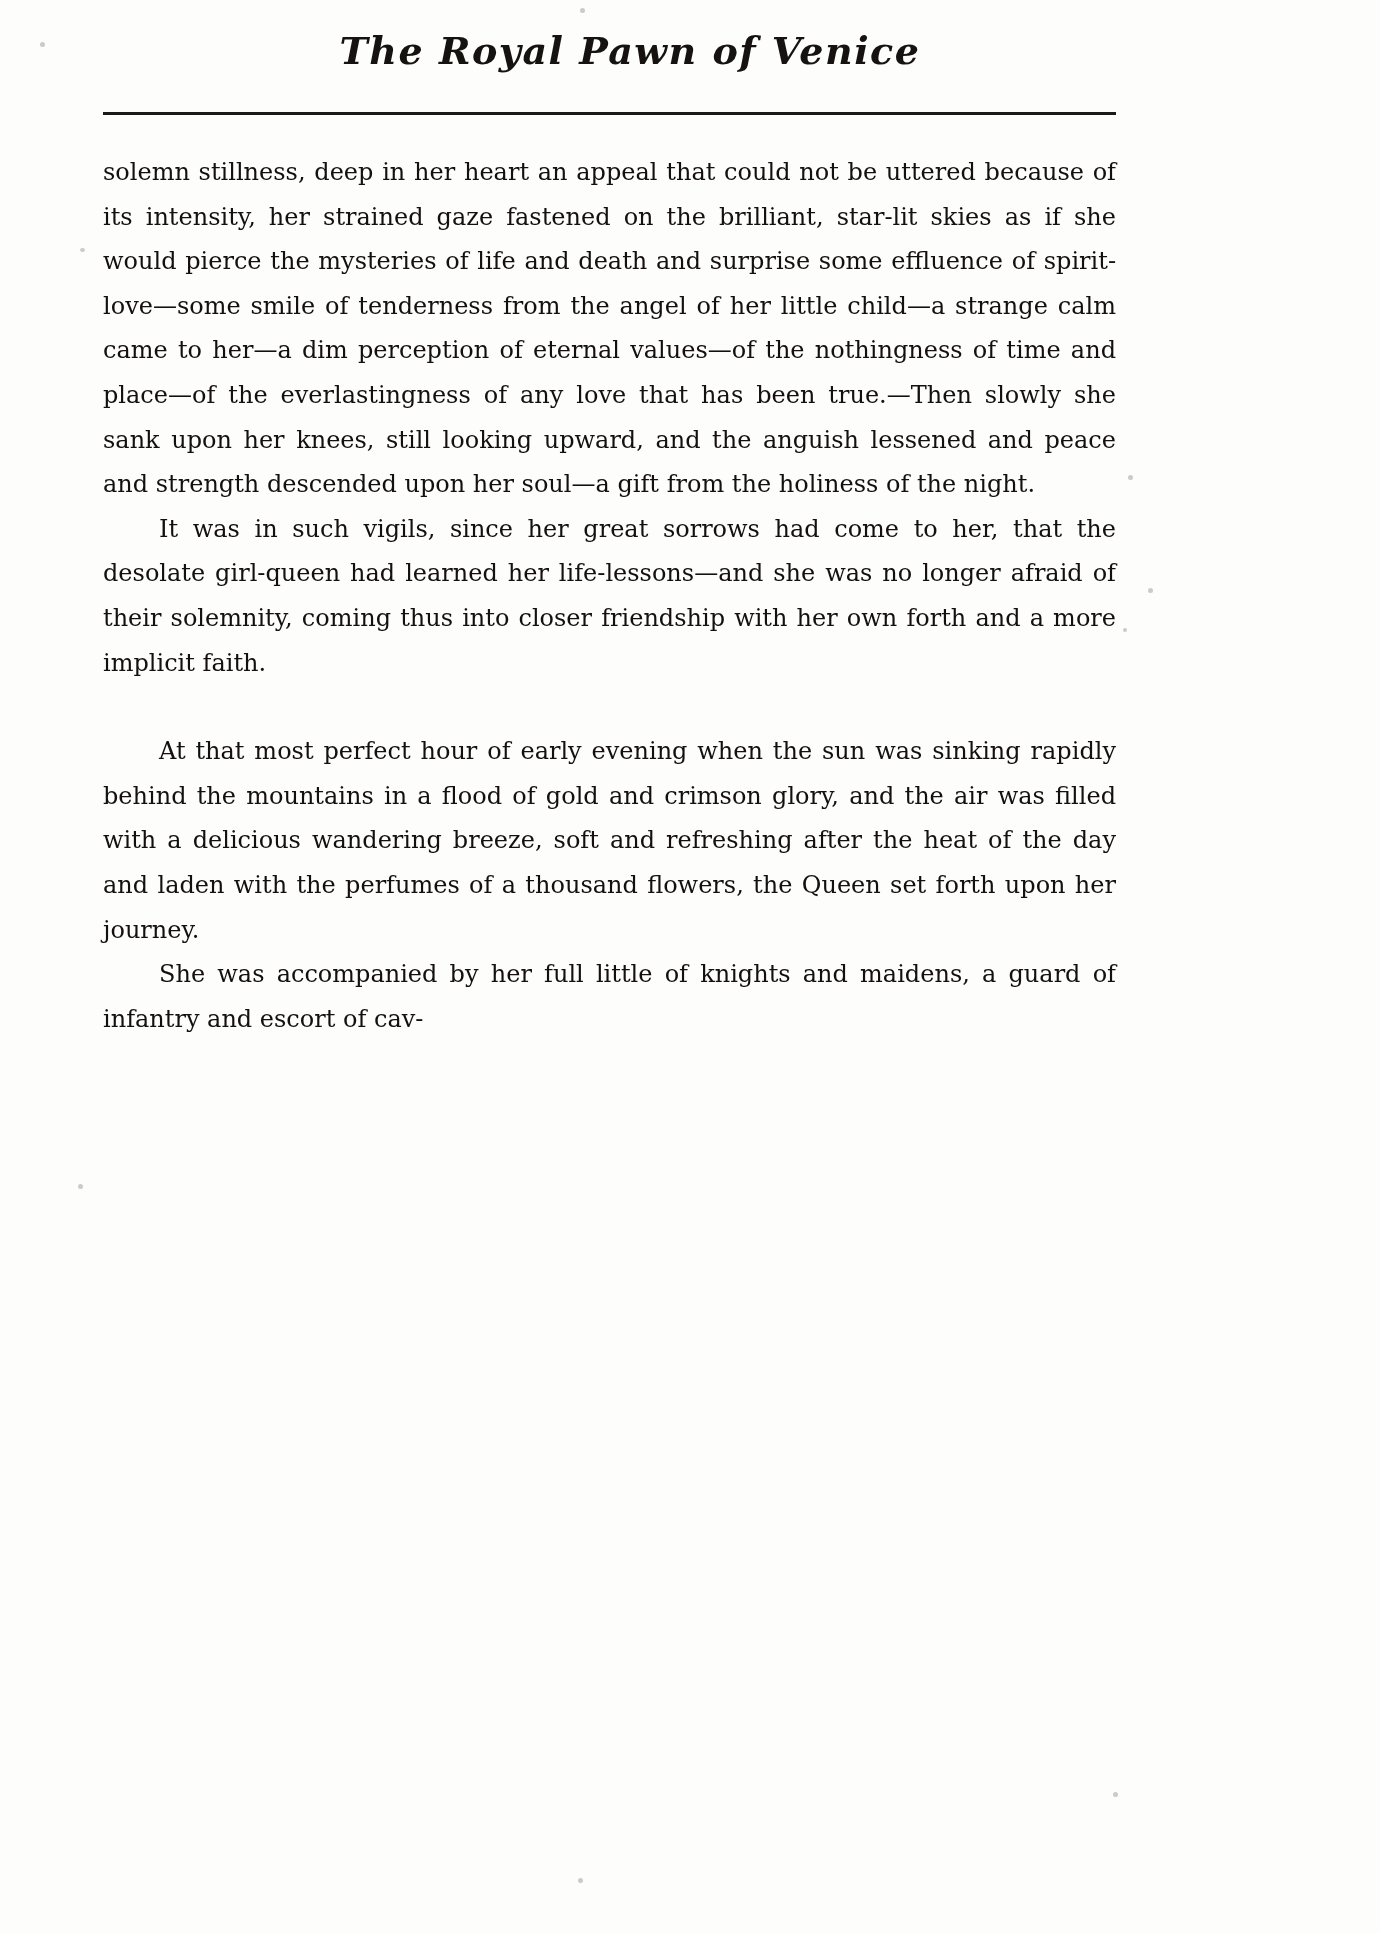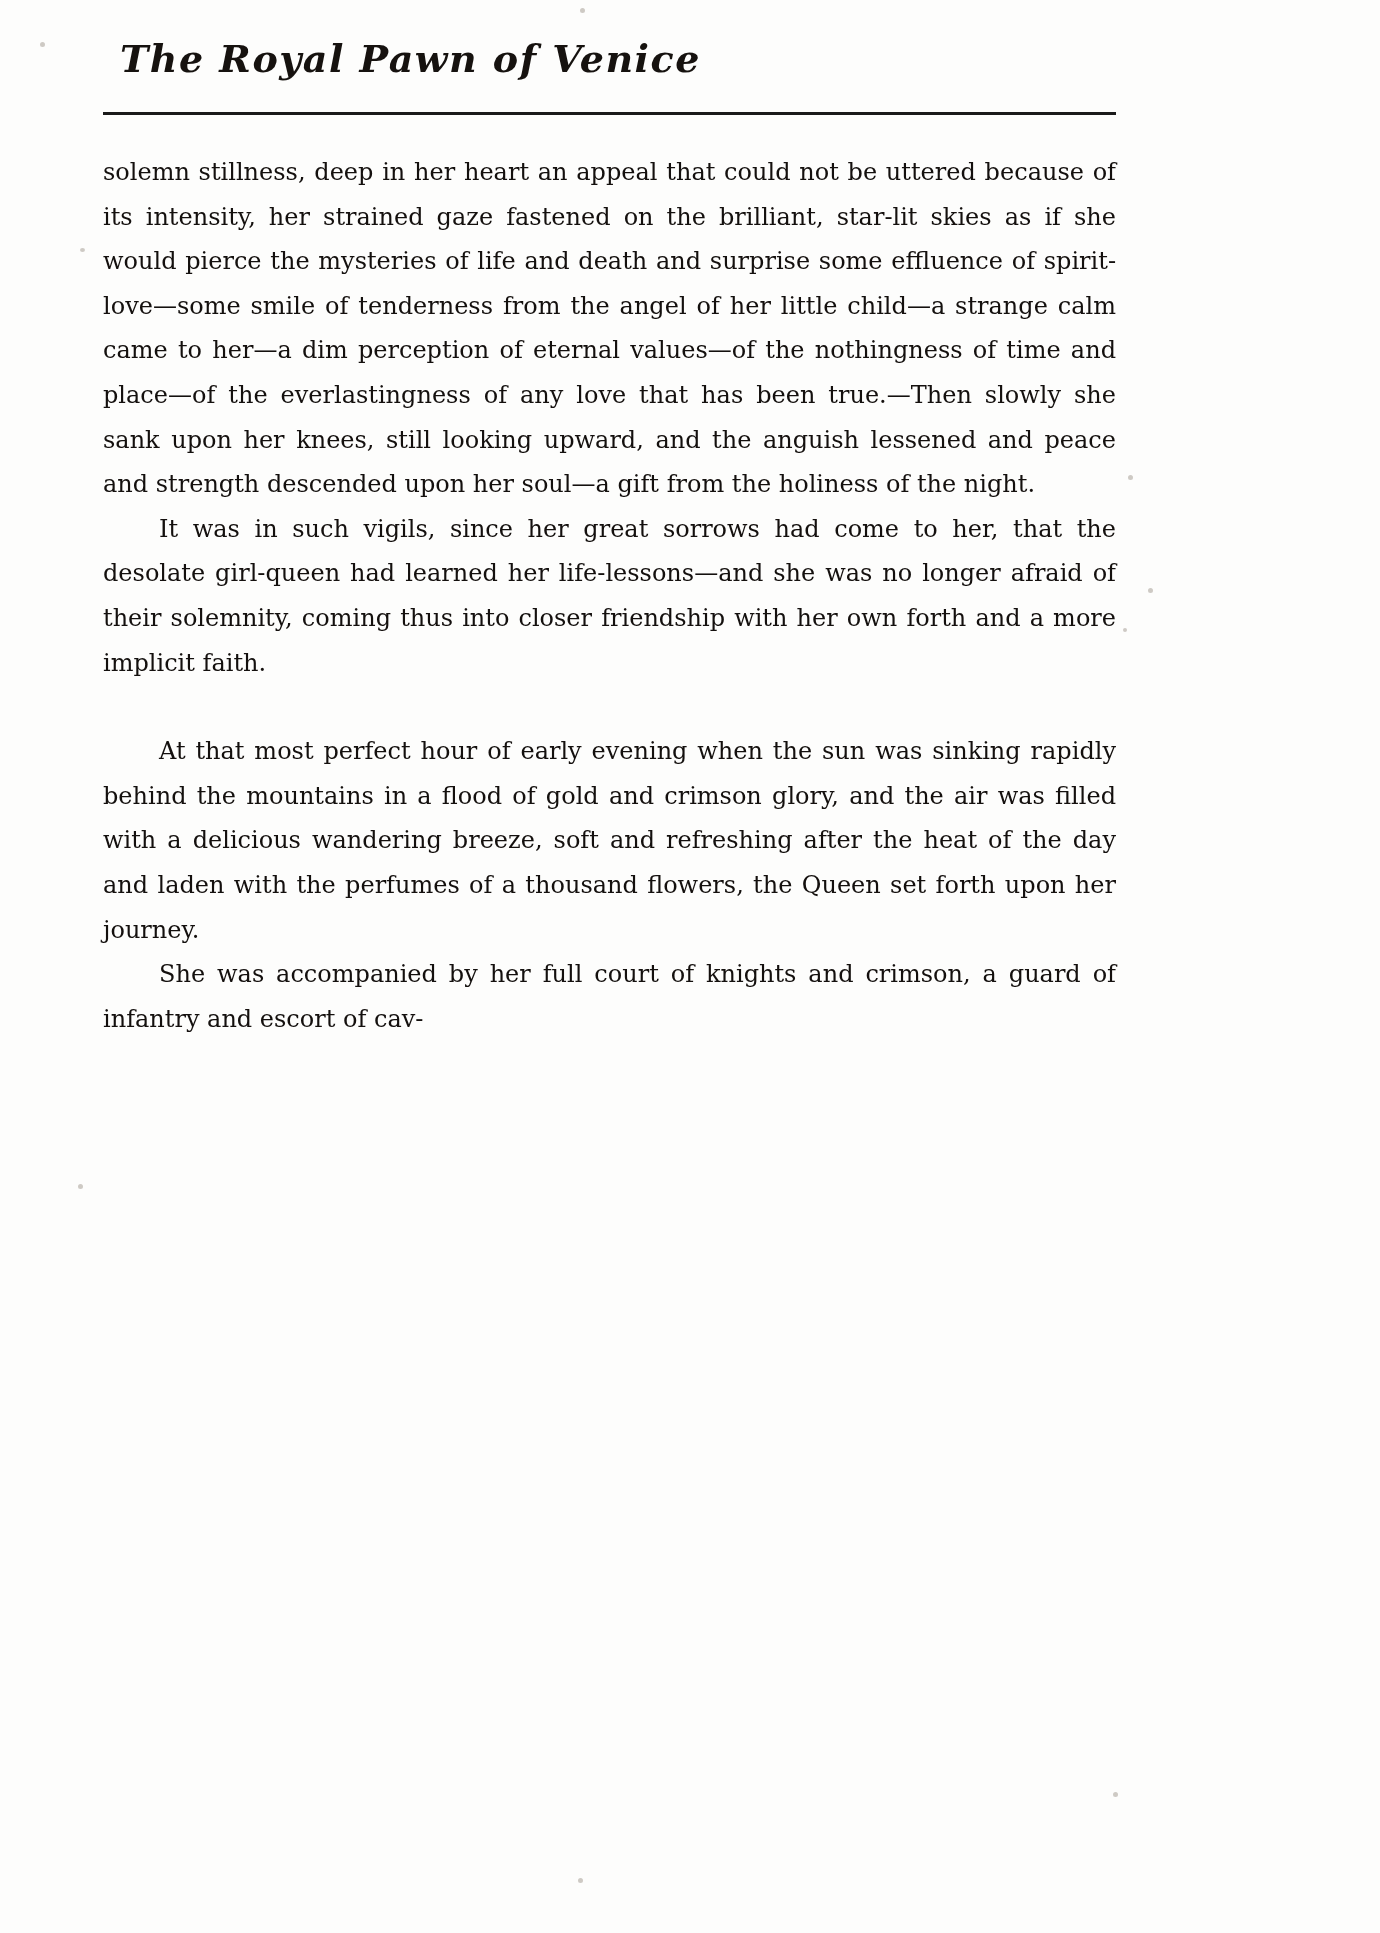--- a/index.html
+++ b/index.html
@@ -18,23 +18,23 @@
   .page {
     position: absolute;
     left: 0; top: 0;
     width: 1380px;
     height: 1933px;
     background: #fdfdfc;
   }
   .header {
     position: absolute;
     left: 120px;
-    top: 36px;
+    top: 28px;
     width: 1020px;
-    text-align: left;
+    text-align: center;
   }
   .running-title {
     font-family: "DejaVu Serif", serif;
     font-style: italic;
     font-weight: bold;
     font-size: 38px;
     letter-spacing: 1.5px;
     color: #16120f;
     white-space: nowrap;
   }
@@ -100,21 +100,21 @@
   <div class="header">
     <div class="running-title">The Royal Pawn of Venice</div>
   </div>
 
   <div class="rule"></div>
 
   <div class="body-text">
     <p class="para">solemn stillness, deep in her heart an appeal that could not be uttered because of its intensity, her strained gaze fastened on the brilliant, star-lit skies as if she would pierce the mysteries of life and death and surprise some effluence of spirit-love—some smile of tenderness from the angel of her little child—a strange calm came to her—a dim perception of eternal values—of the nothingness of time and place—of the everlastingness of any love that has been true.—Then slowly she sank upon her knees, still looking upward, and the anguish lessened and peace and strength descended upon her soul—a gift from the holiness of the night.</p>
     <p class="para indent">It was in such vigils, since her great sorrows had come to her, that the desolate girl-queen had learned her life-lessons—and she was no longer afraid of their solemnity, coming thus into closer friendship with her own forth and a more implicit faith.</p>
     <p class="para indent gap">At that most perfect hour of early evening when the sun was sinking rapidly behind the mountains in a flood of gold and crimson glory, and the air was filled with a delicious wandering breeze, soft and refreshing after the heat of the day and laden with the perfumes of a thousand flowers, the Queen set forth upon her journey.</p>
-    <p class="para indent">She was accompanied by her full court of knights and crimson, a guard of infantry and escort of cav-</p>
+    <p class="para indent">She was accompanied by her full little of knights and maidens, a guard of infantry and escort of cav-</p>
   </div>
 
   <div class="folio">
     <span class="folio-num">298</span>
   </div>
 
   <div class="speck" style="left:40px; top:42px; width:5px; height:5px;"></div>
   <div class="speck" style="left:580px; top:8px; width:5px; height:5px;"></div>
   <div class="speck" style="left:80px; top:248px; width:5px; height:4px;"></div>
   <div class="speck" style="left:1128px; top:475px; width:5px; height:5px;"></div>

